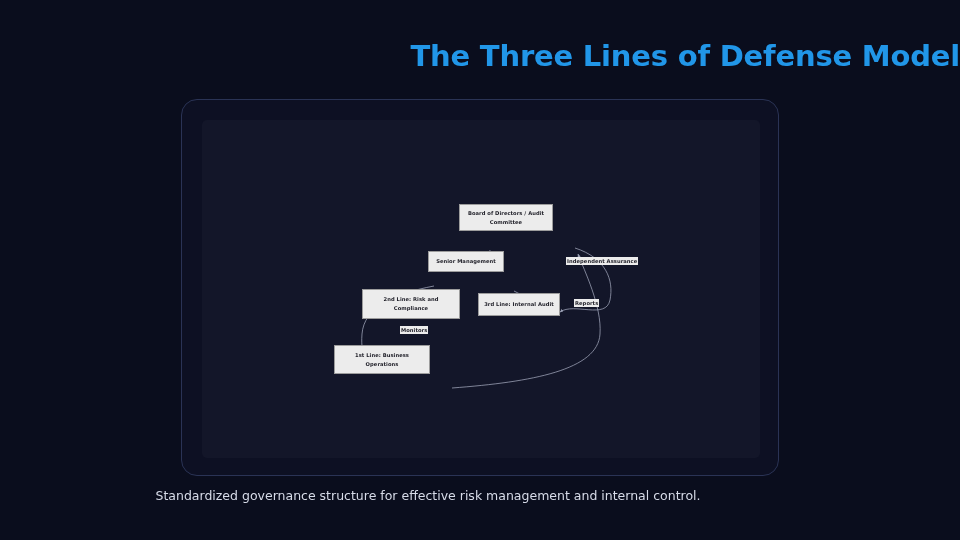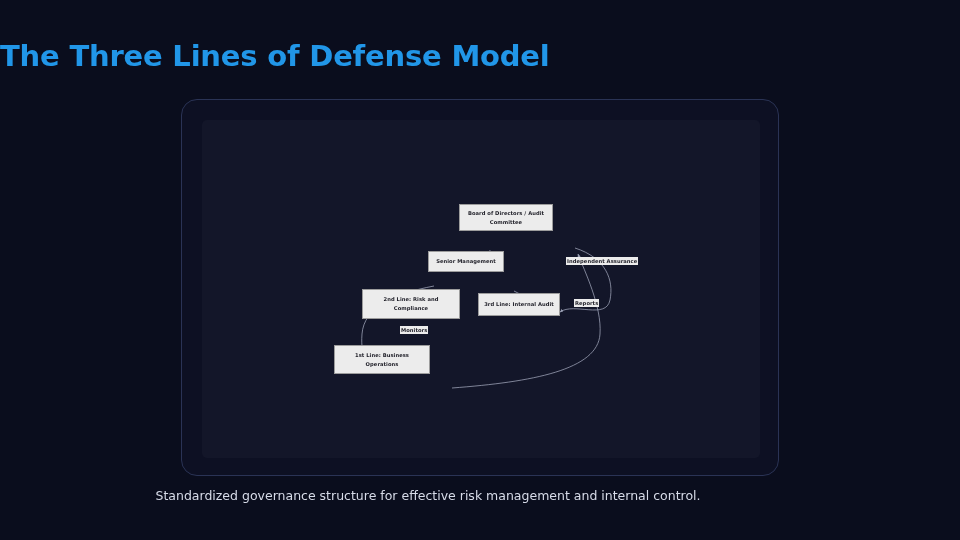--- a/index.html
+++ b/index.html
@@ -19,21 +19,21 @@
     height: 540px;
     background: #0a0d1d;
   }
 
   
   .title {
     position: absolute;
     top: 36px;
     left: 0;
     width: 960px;
-    text-align: left;
+    text-align: right;
     font-family: "DejaVu Sans", sans-serif;
     font-size: 29px;
     font-weight: bold;
     letter-spacing: -0.2px;
     color: #2196e8;
     line-height: 40px;
     white-space: nowrap;
   }
 
   

